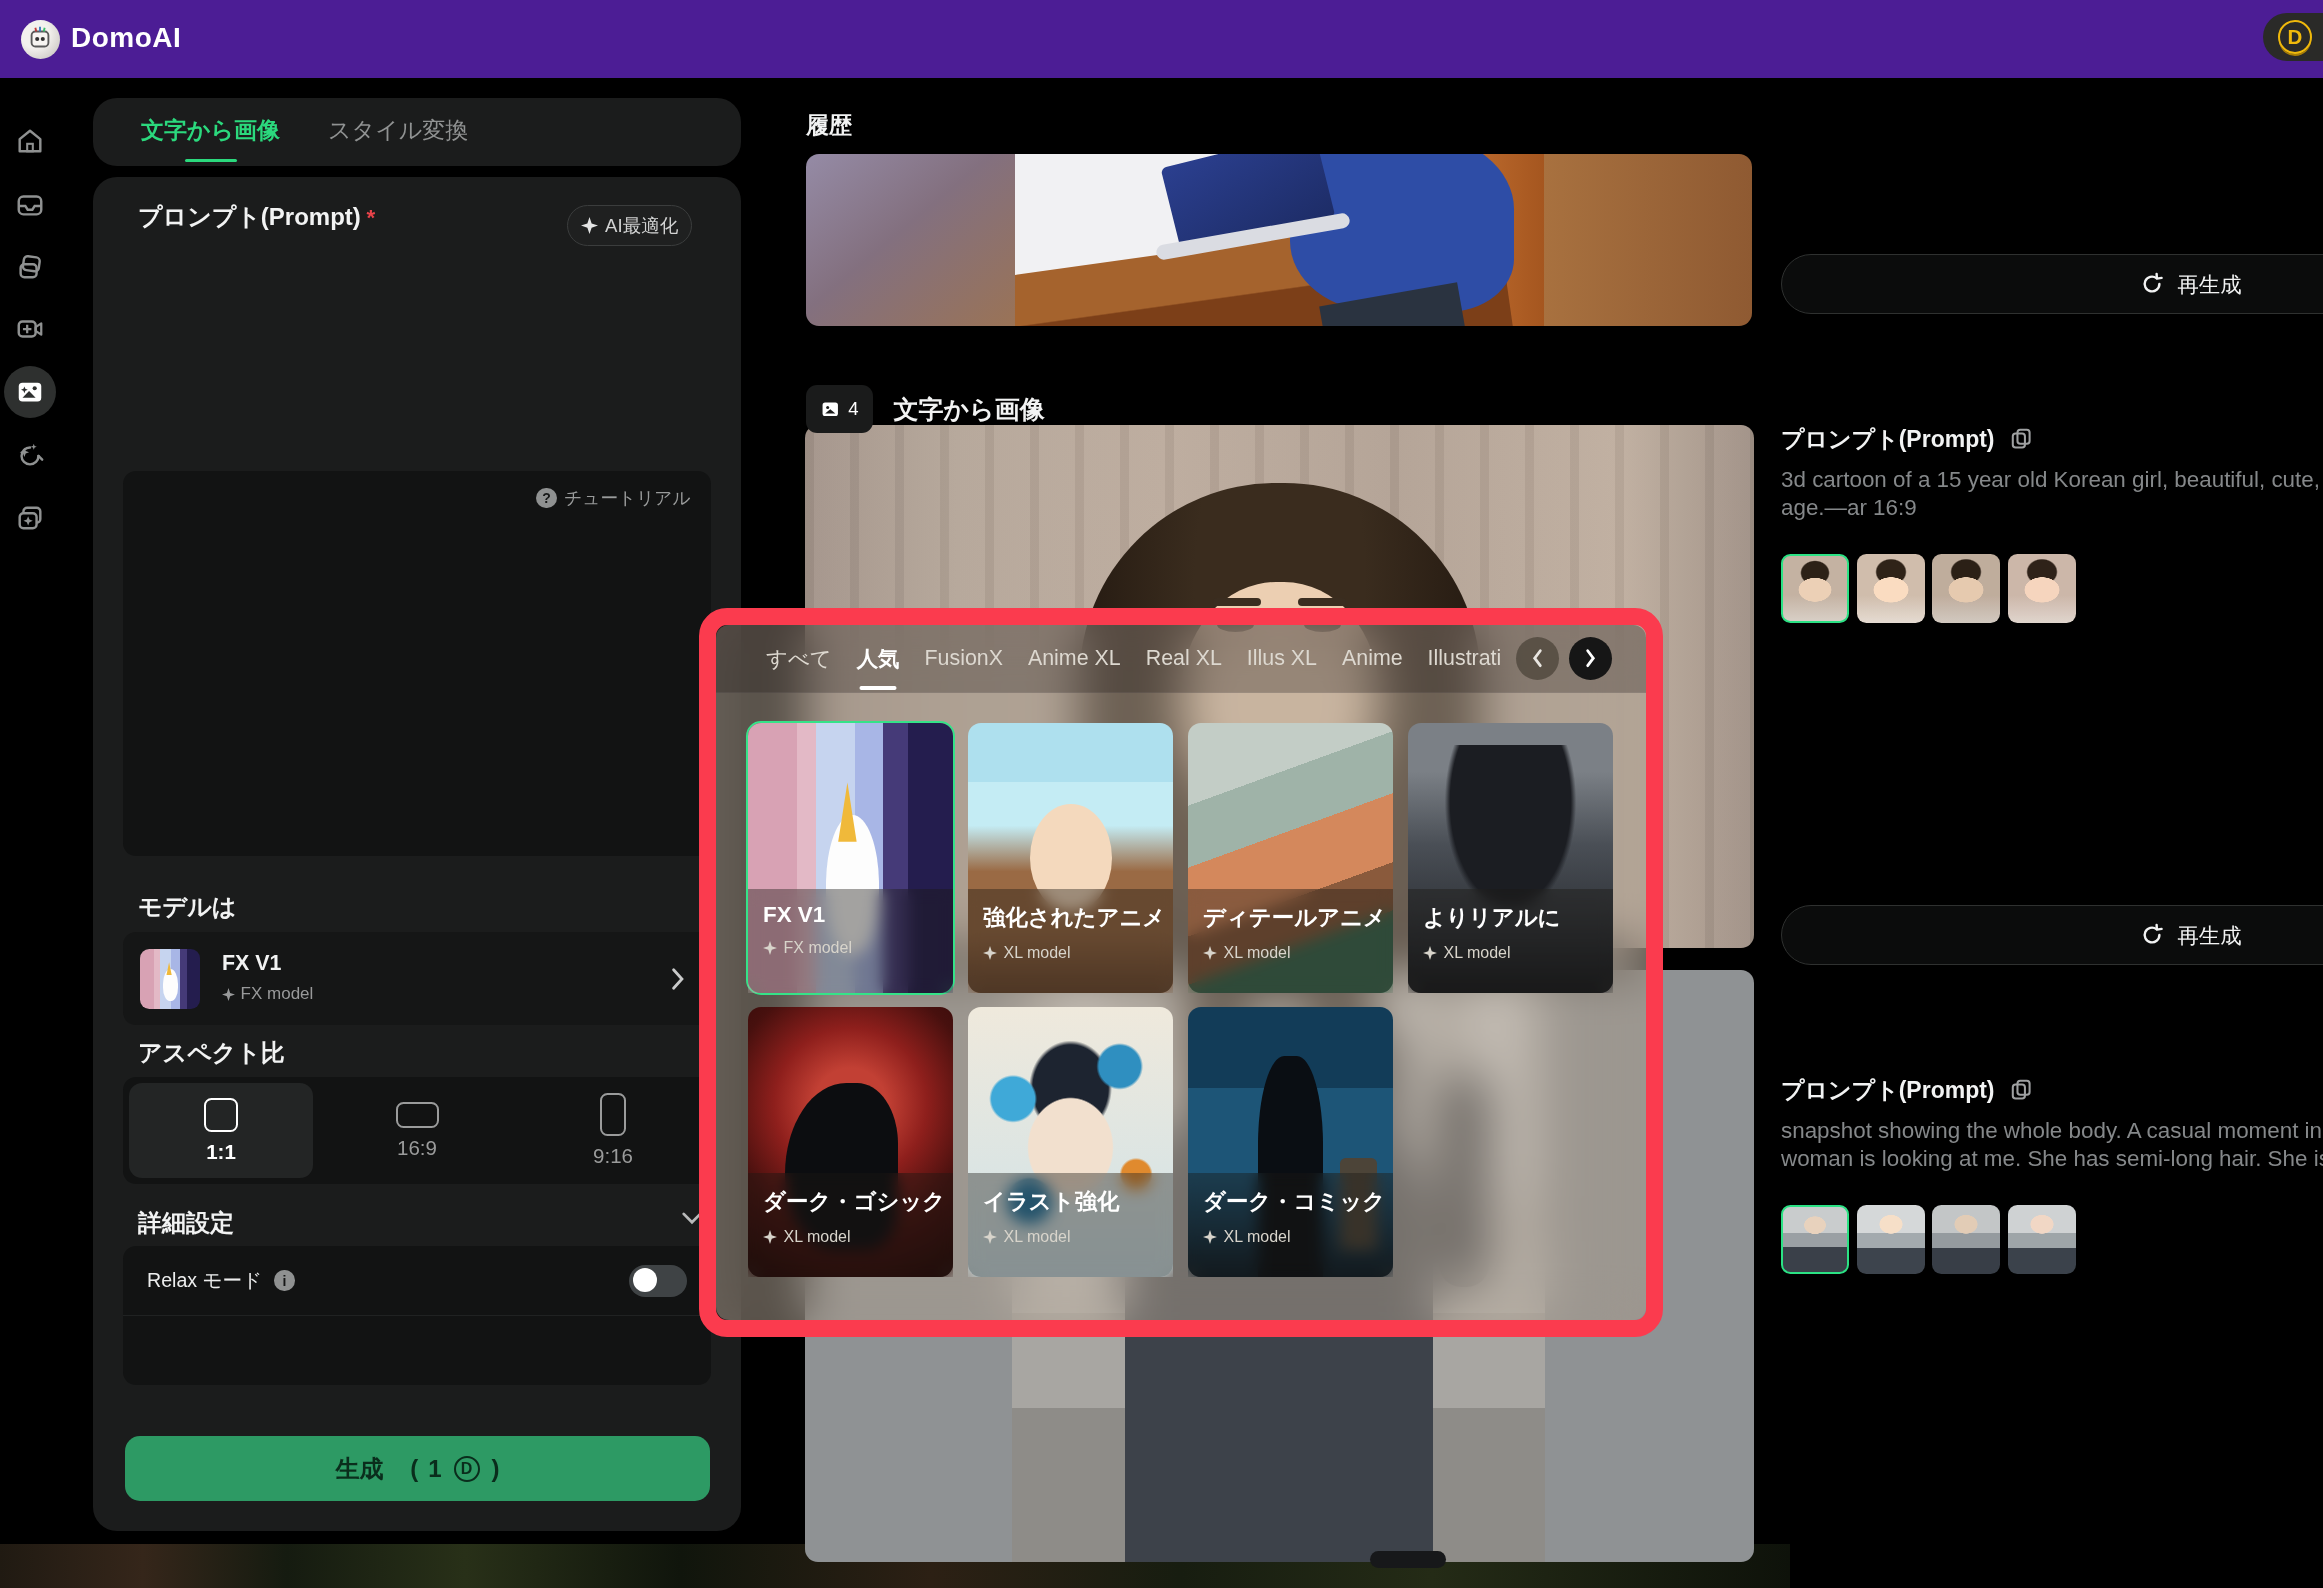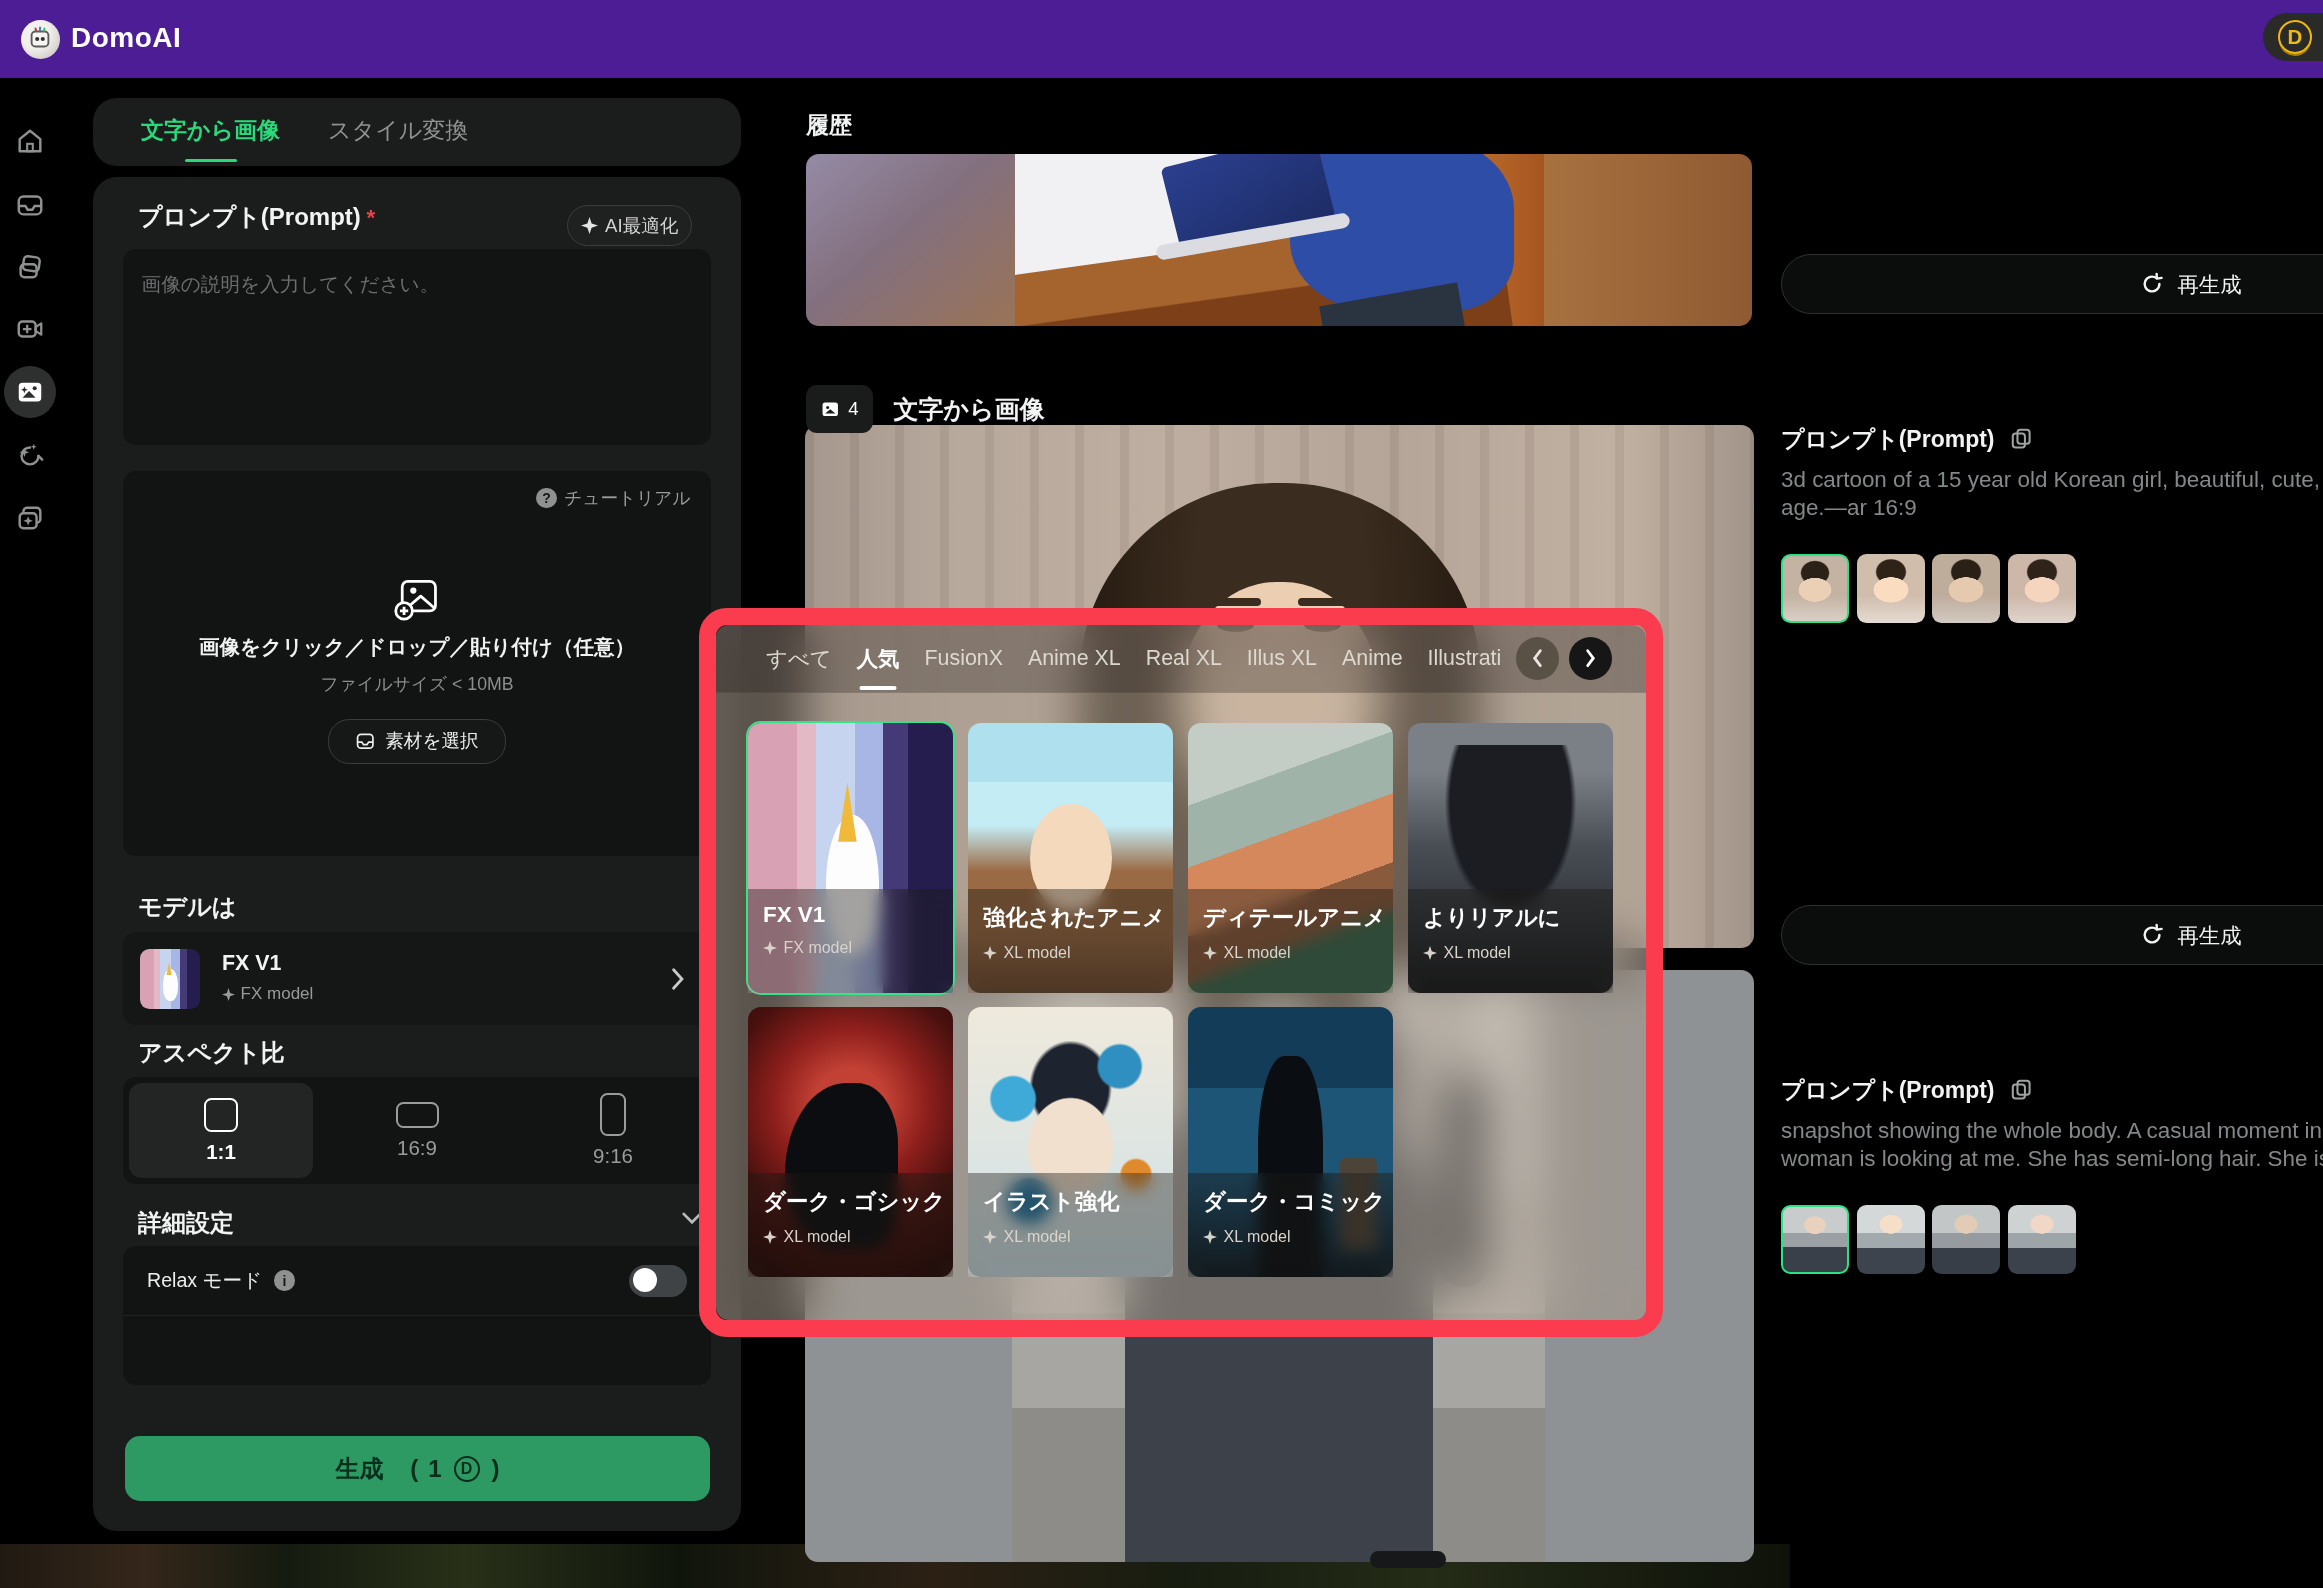--- a/index.html
+++ b/index.html
@@ -286,46 +286,25 @@
   <div class="form-card">
     <div class="sec-label" style="top:24px;">
       <span>プロンプト(Prompt)</span><span class="req">*</span>
     </div>
     <div class="ai-btn">
       <svg class="star" width="17" height="17" viewBox="0 0 16 16">
           <path d="M8 0 L10 6 L16 8 L10 10 L8 16 L6 10 L0 8 L6 6 Z" fill="#e3e4e4"></path>
         </svg>
       <span>AI最適化</span>
     </div>
-    <div class="prompt-area">
-      <textarea placeholder="画像の説明を入力してください。" style=""></textarea>
-    </div>
 
     <div class="upload-box">
       <div class="tutorial">
         <span class="qmark">?</span>
         <span>チュートリアル</span>
-      </div>
-      <div class="up-center">
-        <svg width="48" height="48" viewBox="0 0 52 52">
-          <rect x="10" y="8" width="36" height="32" rx="6" fill="none" stroke="#fff" stroke-width="3"></rect>
-          <circle cx="22" cy="18" r="3.4" fill="#fff"></circle>
-          <path d="M16 36 L30 24 L46 38" fill="none" stroke="#fff" stroke-width="3" stroke-linejoin="round"></path>
-          <circle cx="12" cy="40" r="9" fill="#121313" stroke="#fff" stroke-width="3"></circle>
-          <path d="M12 35.5 V44.5 M7.5 40 H16.5" stroke="#fff" stroke-width="3"></path>
-        </svg>
-        <div class="up-text">画像をクリック／ドロップ／貼り付け（任意）</div>
-        <div class="up-hint">ファイルサイズ &lt; 10MB</div>
-        <div class="asset-btn">
-          <svg width="20.5" height="20.5" viewBox="0 0 24 24">
-            <rect x="3" y="4" width="18" height="16" rx="4" fill="none" stroke="#eceded" stroke-width="2"></rect>
-            <path d="M3 13 h5 l2 3 h4 l2 -3 h5" fill="none" stroke="#eceded" stroke-width="2"></path>
-          </svg>
-          <span>素材を選択</span>
-        </div>
       </div>
     </div>
 
     <div class="sec-label" style="top:714px;">モデルは</div>
     <div class="model-row">
       <div class="model-thumb">
           <div class="art art-fx"></div>
         </div>
       <div class="model-name">FX V1</div>
       <div class="model-type">

